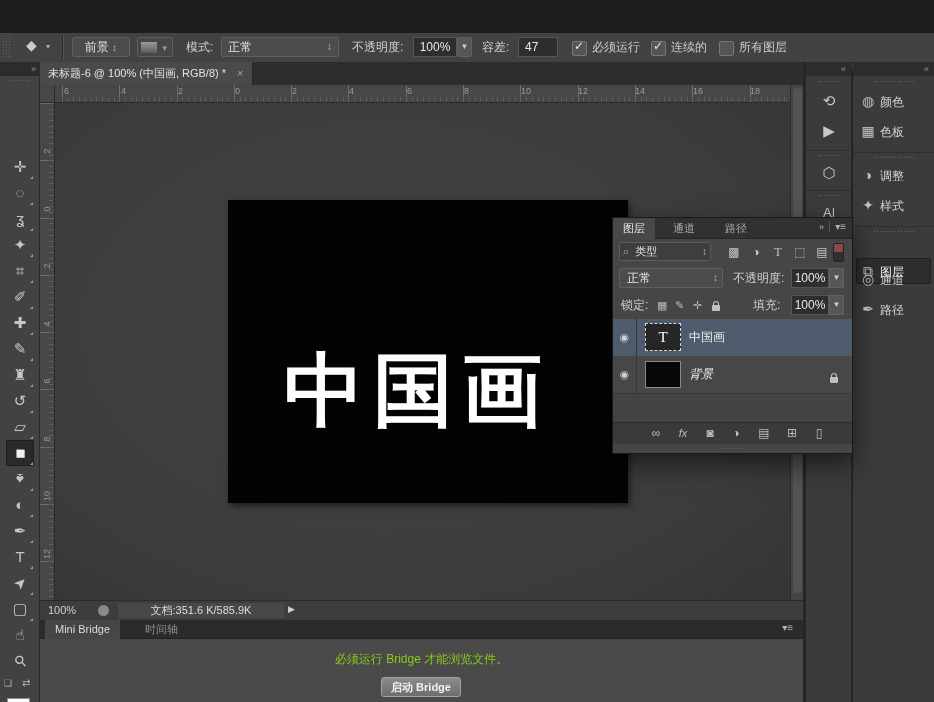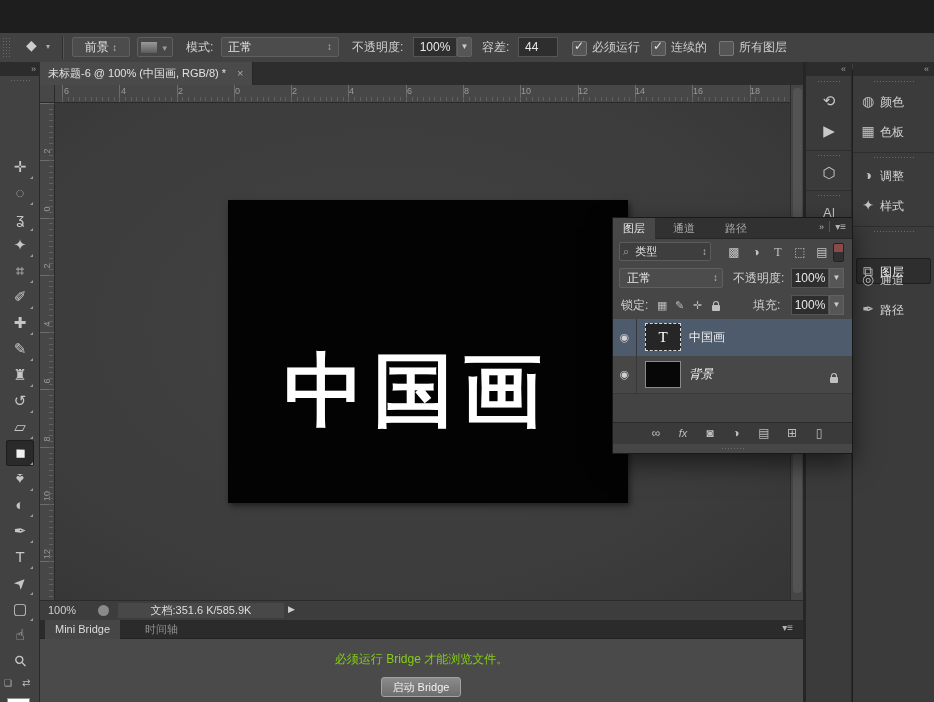--- a/index.html
+++ b/index.html
@@ -82,21 +82,21 @@
   
   #mbtabs{left:40px;top:620px;width:763px;height:19px;background:#2b2b2b;border-bottom:1px solid #232323;box-sizing:border-box;}
   .mbtab{position:absolute;top:0;height:19px;font-size:11px;line-height:19px;padding:0 10px;}
   .mbtab.active{background:#464646;color:#dcdcdc;}
   .mbtab.idle{color:#8d8d8d;}
   #mbmenu{right:10px;top:2px;font-size:10px;color:#b5b5b5;}
   #mbcontent{left:40px;top:639px;width:763px;height:63px;background:#4a4a4a;}
   #mbmessage{left:0;right:0;top:12px;text-align:center;font-size:12px;color:#84cc16;}
   #launchbridge{left:341px;top:38px;width:80px;height:20px;background:linear-gradient(#8b8b8b,#6d6d6d);
                 border:1px solid #a2a2a2;border-radius:3px;color:#f2f2f2;font-size:11px;text-align:center;
-                line-height:19px;box-sizing:border-box;}
+                line-height:19px;box-sizing:border-box;font-weight:bold;}
   
   #gapcol{left:803px;top:62px;width:3px;height:640px;background:#262626;}
   #narrowdock{left:806px;top:62px;width:46px;height:640px;background:#3b3b3b;border-right:1px solid #2a2a2a;box-sizing:border-box;}
   #widedock{left:853px;top:62px;width:81px;height:640px;background:#3b3b3b;}
   .dockhead{position:absolute;left:0;top:0;width:100%;height:14px;background:#2c2c2c;color:#9a9a9a;
             font-size:9px;text-align:right;line-height:14px;padding-right:5px;box-sizing:border-box;}
   .dockgrip{position:absolute;left:25%;width:50%;height:4px;}
   .nicon{position:absolute;left:8px;width:30px;height:26px;text-align:center;line-height:26px;
          font-size:15px;color:#c9c9c9;}
   .dockbtn{position:absolute;left:3px;width:75px;height:26px;font-size:12px;color:#d2d2d2;line-height:26px;}
@@ -175,21 +175,21 @@
   </div>
   <span class="abs obtxt" style="left:186px;top:4px;">模式:</span>
   <div class="abs obbox" style="left:221px;top:4px;width:118px;text-align:left;padding:0 6px;">
     <span>正常</span>
     <span class="updown" style="float:right;">↕</span>
   </div>
   <span class="abs obtxt" style="left:352px;top:4px;">不透明度:</span>
   <div class="abs obdark" style="left:413px;top:4px;width:44px;">100%</div>
   <div class="abs ddbtn" style="left:457px;top:4px;">▼</div>
   <span class="abs obtxt" style="left:482px;top:4px;">容差:</span>
-  <div class="abs obdark" style="left:518px;top:4px;width:40px;text-align:left;padding-left:6px;">44</div>
+  <div class="abs obdark" style="left:518px;top:4px;width:40px;text-align:left;padding-left:6px;">47</div>
   <span class="abs" style="left:572px;top:7px;"><span class="cbox on"></span></span>
   <span class="abs obtxt" style="left:592px;top:4px;">必须运行</span>
   <span class="abs" style="left:651px;top:7px;"><span class="cbox on"></span></span>
   <span class="abs obtxt" style="left:671px;top:4px;">连续的</span>
   <span class="abs" style="left:719px;top:7px;"><span class="cbox"></span></span>
   <span class="abs obtxt" style="left:739px;top:4px;">所有图层</span>
 </div>
 
 <div id="tabbar" class="abs">
   <div id="doctab" class="abs">

